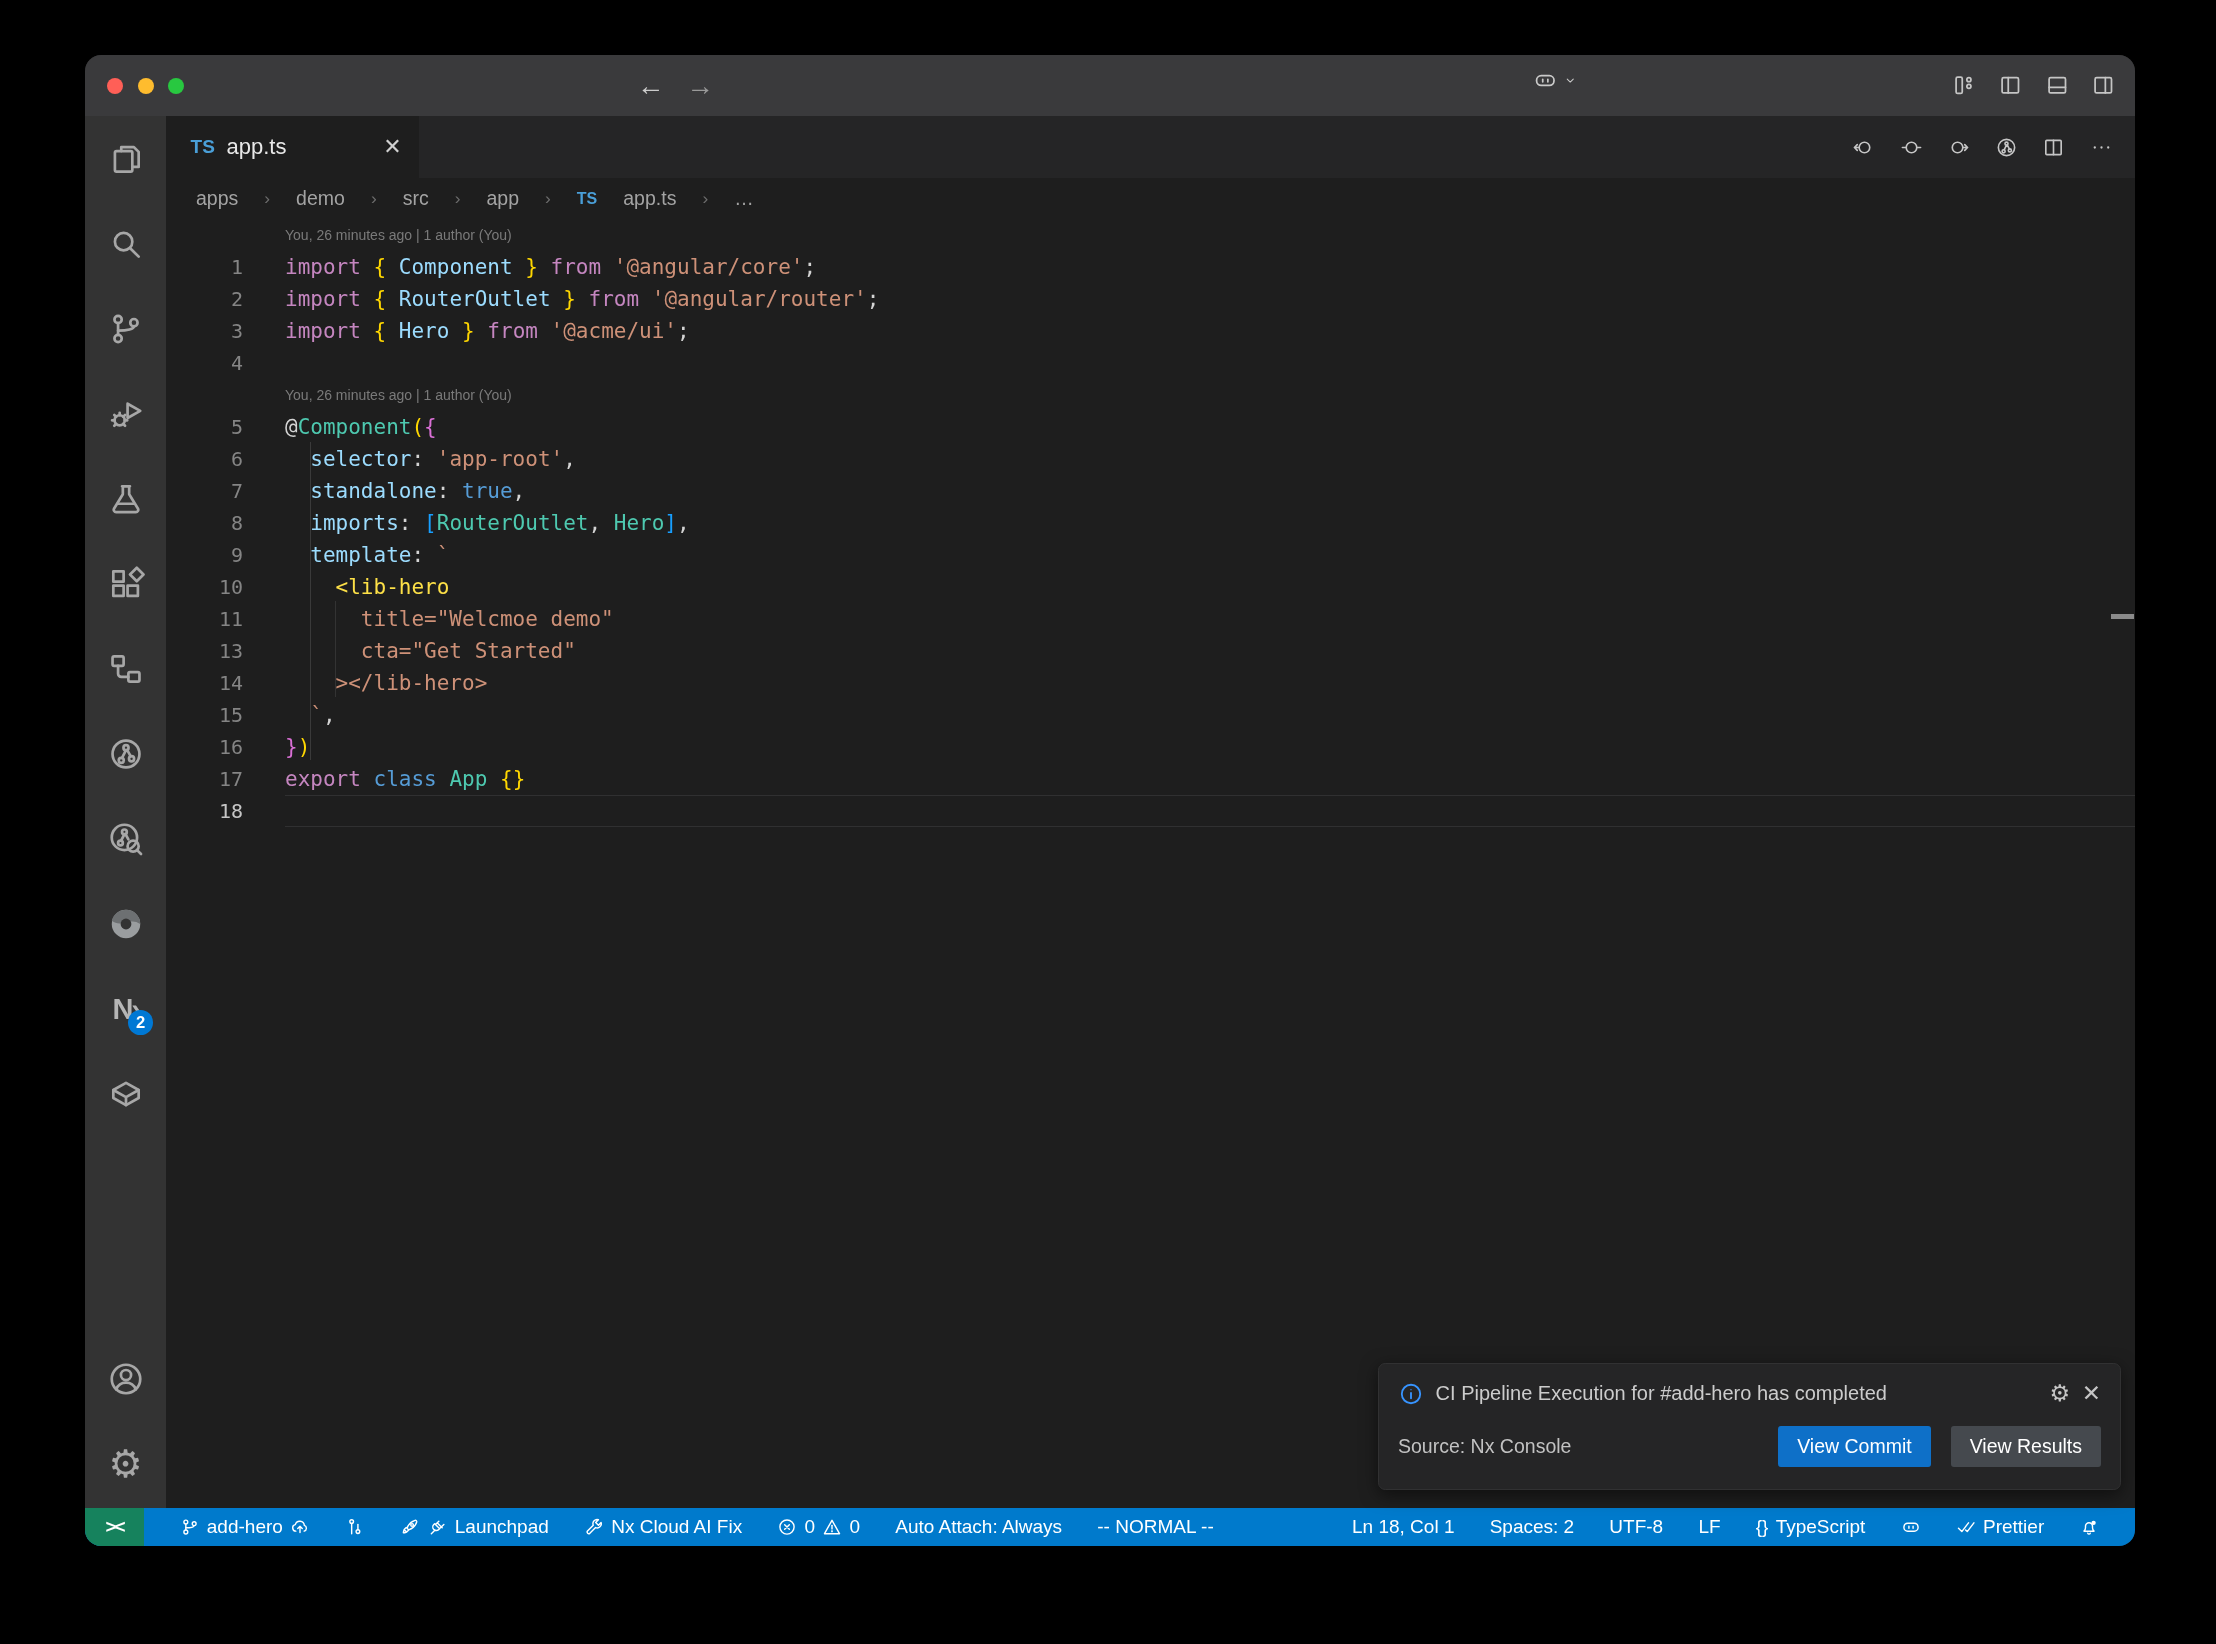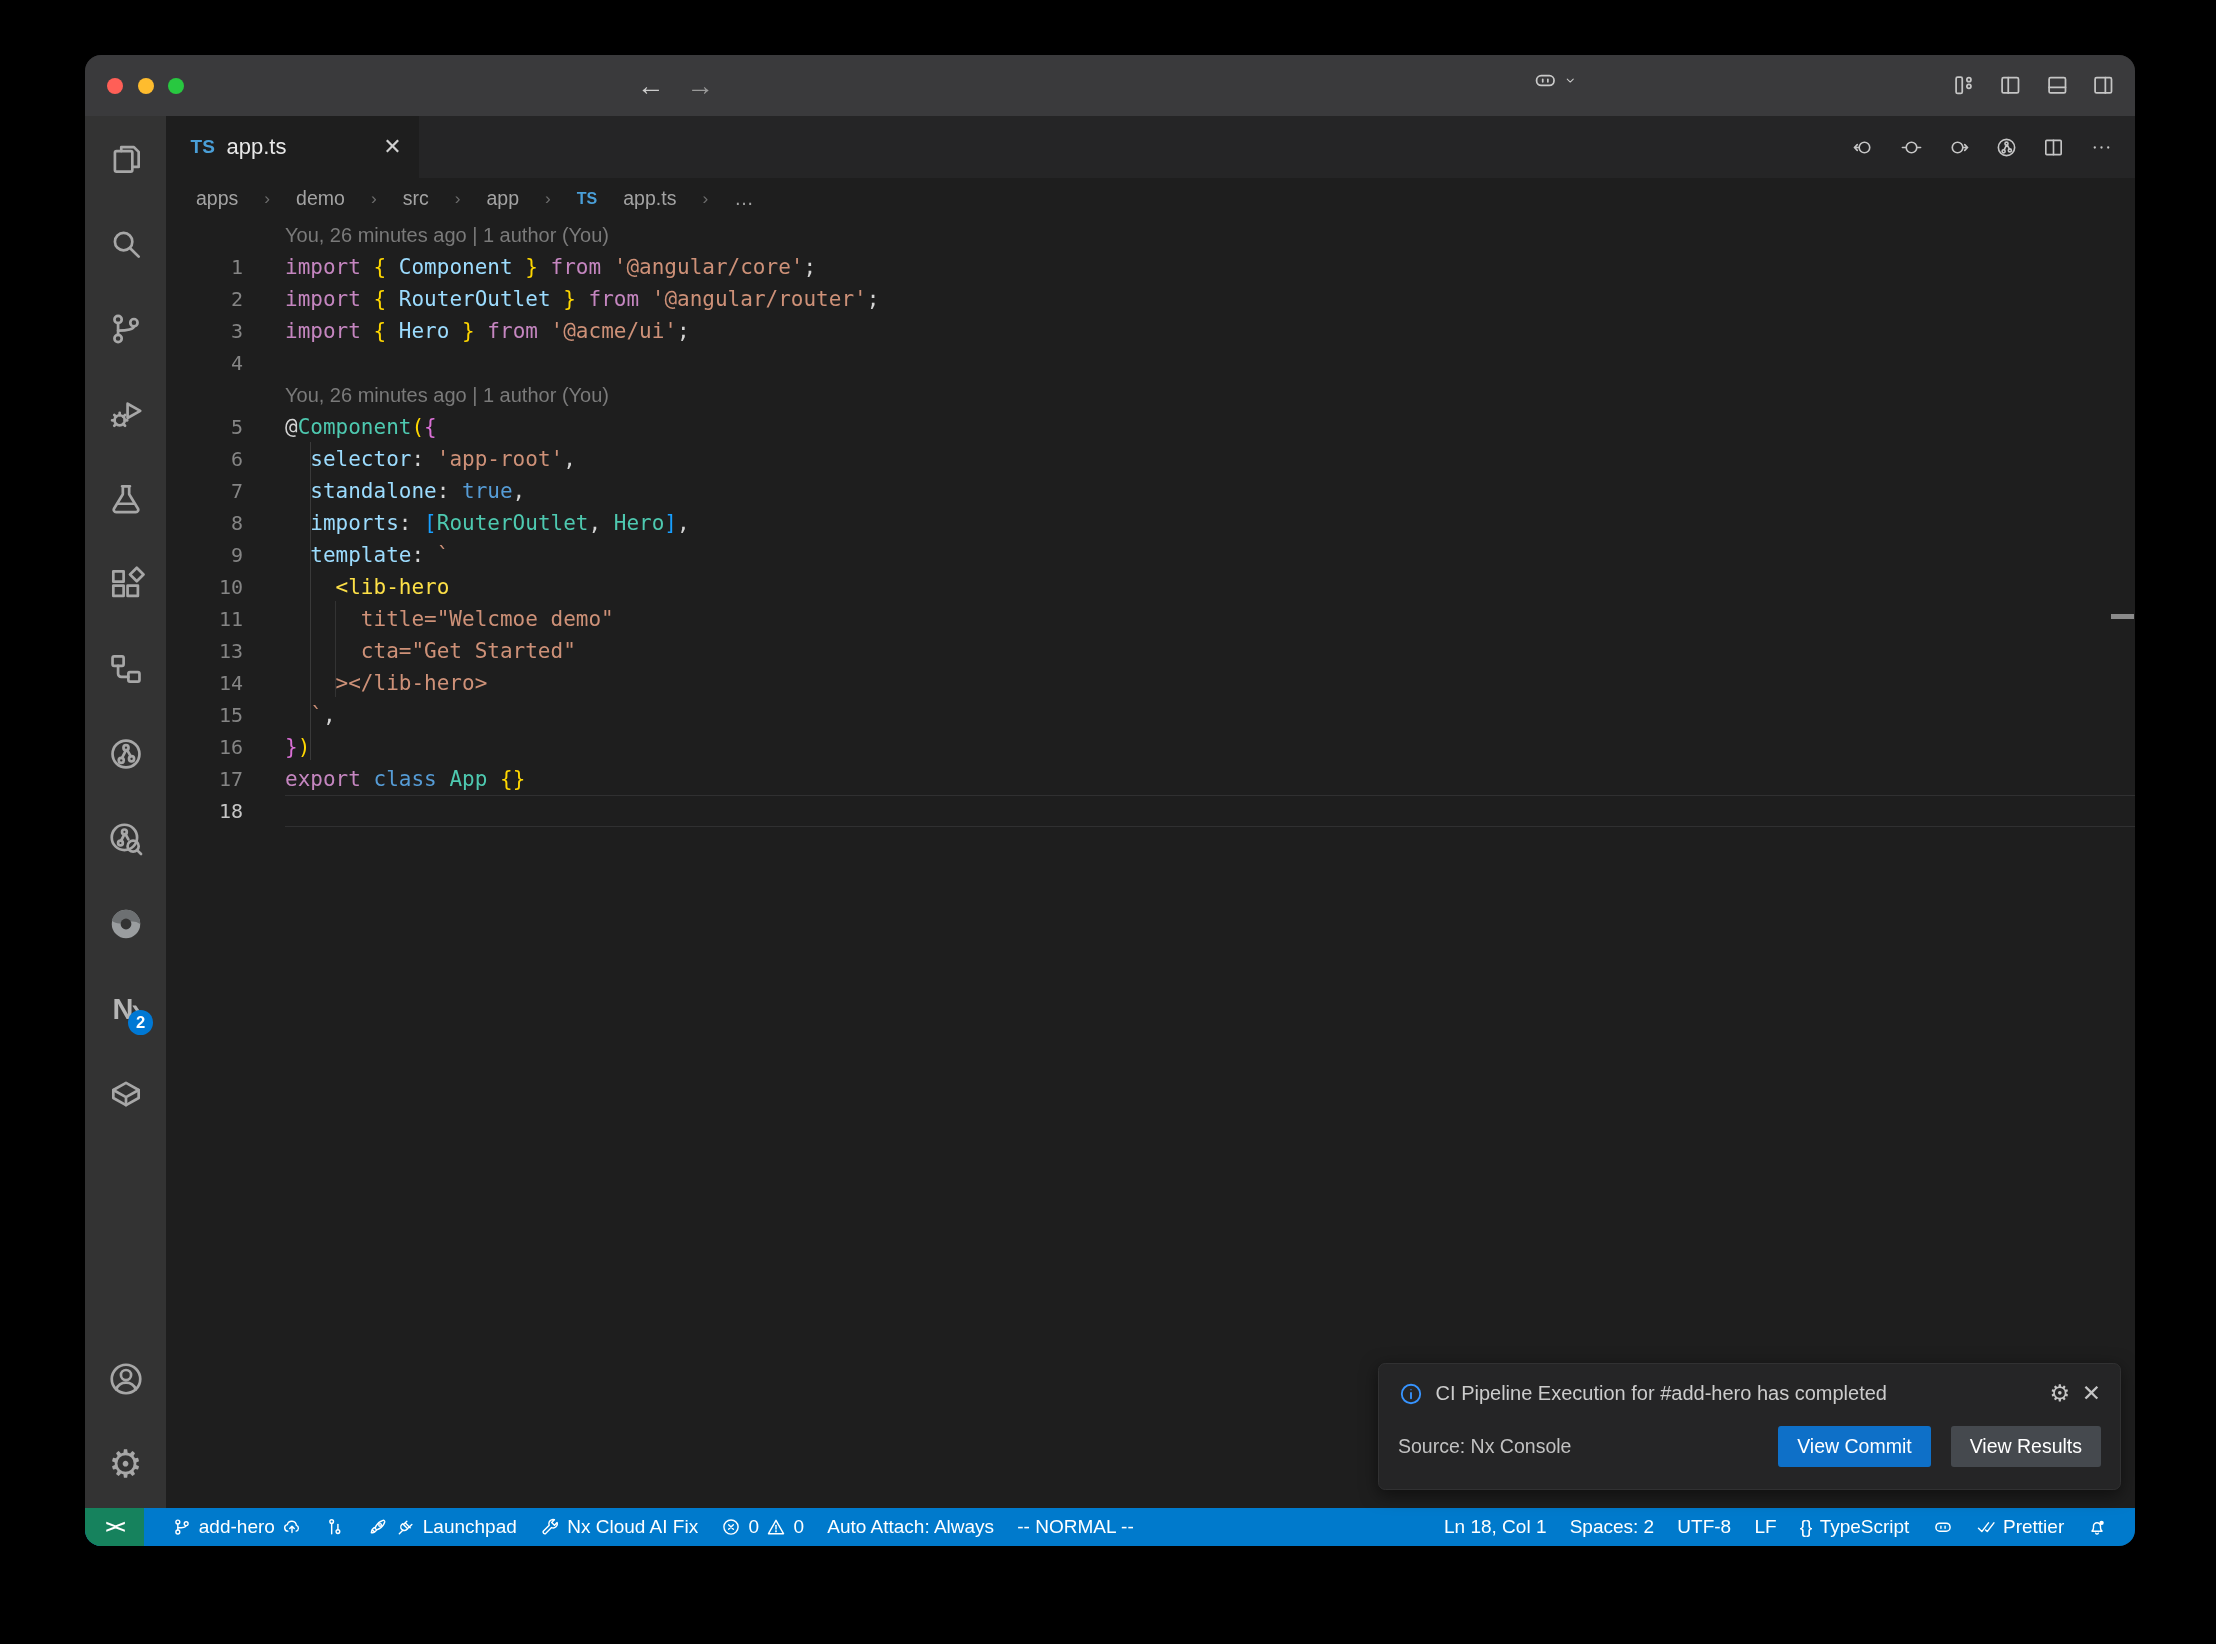--- a/index.html
+++ b/index.html
@@ -43,39 +43,39 @@
   .crumb-sep{color:#6d6d6d;font-size:17.4px;}
   
   .code{flex:1;position:relative;font-family:"DejaVu Sans Mono", monospace;font-size:21px;min-height:0;}
   .rows{position:absolute;left:0;top:0;right:0;}
   .row{height:32px;display:flex;align-items:center;white-space:pre;}
   .gutter{width:119px;flex:0 0 auto;text-align:right;padding-right:42px;box-sizing:border-box;
     color:#858585;font-size:20px;}
   .gutter.active{color:#c6c6c6;}
   .line-content{flex:1;height:32px;display:flex;align-items:center;}
   .row.current .line-content{border-top:1.4px solid #303031;border-bottom:1.4px solid #303031;box-sizing:border-box;}
-  .blame-text{color:#7a7a7a;font-family:"Liberation Sans", sans-serif;font-size:20px;}
+  .blame-text{color:#7a7a7a;font-family:"Liberation Sans", sans-serif;font-size:14px;}
   .guide{position:absolute;width:1.4px;background:#3a3a3a;}
   .overview-dash{position:absolute;right:1.4px;width:23px;height:5px;background:#8a8a8a;}
   
   .toast{position:absolute;left:1293px;top:1308px;width:743px;height:127px;background:#252526;
     border:0.7px solid #313132;border-radius:7.2px;box-shadow:0 4.3px 17.4px rgba(0,0,0,.5);z-index:5;
     display:flex;flex-direction:column;padding:16px 19px;box-sizing:border-box;}
   .toast-head{display:flex;align-items:center;gap:11.6px;color:#cccccc;font-size:20px;}
   .toast-head .spacer{flex:1;}
   .toast-body{margin-top:19px;display:flex;align-items:center;color:#c2c2c2;font-size:19.5px;}
   .toast-btns{margin-left:auto;display:flex;gap:20px;}
   .btn{height:41px;padding:0 19px;border-radius:2.9px;display:flex;align-items:center;font-size:19.5px;color:#ffffff;}
   .toast-gear{font-size:23px;color:#c5c5c5;font-family:"DejaVu Sans", sans-serif;line-height:1;}
   .toast-close{font-size:23px;color:#c5c5c5;}
   
   .statusbar{height:38px;display:flex;align-items:stretch;flex:0 0 auto;color:#ffffff;font-size:19px;}
   .sb-remote{width:59px;display:flex;align-items:center;justify-content:center;font-weight:bold;
     font-size:19px;letter-spacing:-2.2px;flex:0 0 auto;}
-  .sb-rest{flex:1;display:flex;align-items:center;padding:0 16px;gap:0;min-width:0;}
+  .sb-rest{flex:1;display:flex;align-items:center;padding:0 24px;gap:12px;min-width:0;}
   .sb-item{display:flex;align-items:center;gap:7.2px;padding:0 11.6px;white-space:nowrap;}
   .sb-spacer{flex:1;}
   .sb-item .icon{color:#fff;}
 </style>
 </head>
 <body>
 
 <div class="window">
 
   <div class="titlebar">

